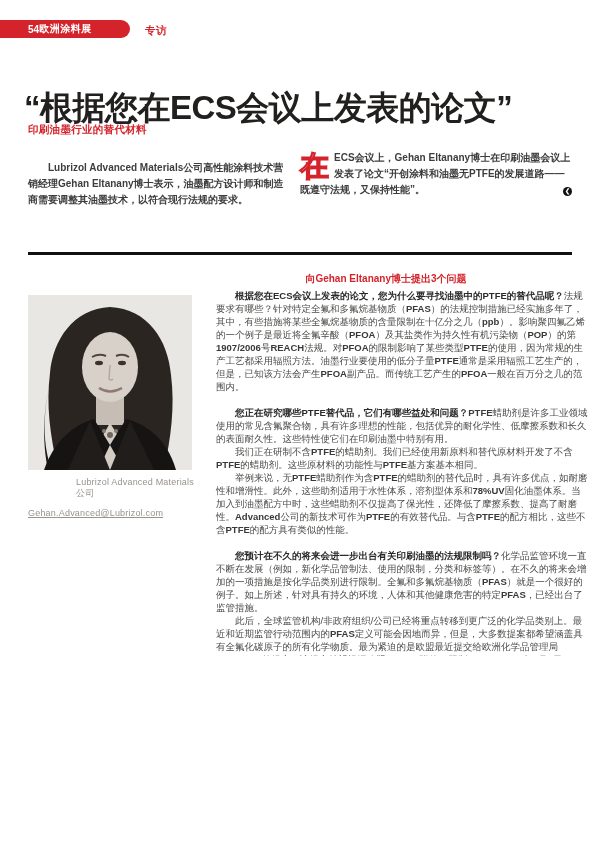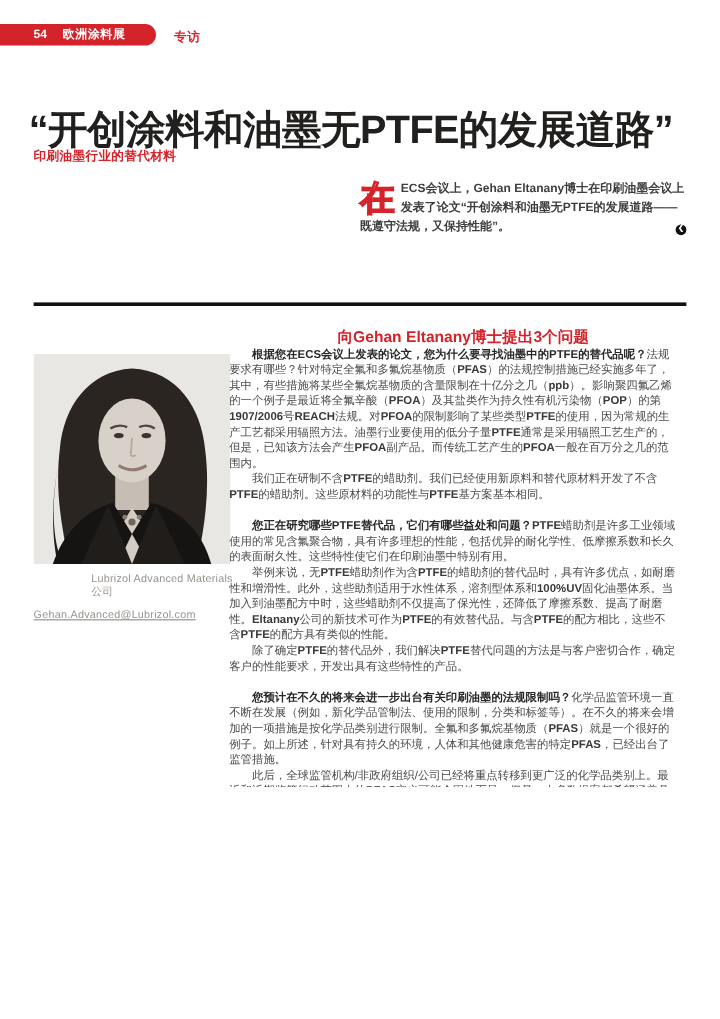--- a/index.html
+++ b/index.html
@@ -7,73 +7,74 @@
     position:relative;width:600px;height:656px;background:#ffffff;overflow:hidden;
     font-family:"Liberation Sans",sans-serif;color:#3c3c3b;
   }
   
   .kicker-tab{
     position:absolute;left:0;top:20px;height:18px;width:130px;
     background:var(--red);border-radius:0 9px 9px 0;
     display:flex;align-items:center;color:#fff;font-weight:bold;font-size:10px;
   }
   .kicker-tab .pagenum{margin-left:28px;}
-  .kicker-tab .section{margin-left:13px;letter-spacing:.5px;}
+  .kicker-tab .section{letter-spacing:.5px;}
   .tag{position:absolute;left:145px;top:24px;color:var(--red);font-weight:bold;font-size:10.5px;letter-spacing:.5px;}
   
   .title{
     position:absolute;left:24px;top:66px;width:556px;
     font-size:33px;font-weight:800;color:#21201e;letter-spacing:-.5px;line-height:40px;white-space:nowrap;
   }
   .kicker-line{position:absolute;left:28px;top:123px;font-size:10.5px;font-weight:bold;color:var(--red);letter-spacing:.3px;}
   
   .intro-left{position:absolute;left:28px;top:150px;width:258px;font-size:10px;font-weight:bold;line-height:16px;color:#3d3d3c;text-indent:2em;}
   .intro-right{position:absolute;left:300px;top:150px;width:272px;font-size:10px;font-weight:bold;line-height:16px;color:#3d3d3c;}
   .dropcap{
     float:left;font-size:29px;line-height:30px;font-weight:bold;margin:1px 5px 0 0;
     color:transparent;-webkit-text-stroke:1.2px var(--red);
   }
   .end-marker{
     position:absolute;right:0;bottom:2px;width:9px;height:9px;border-radius:50%;
     background:#111;color:#fff;font-size:6px;line-height:9px;text-align:center;font-weight:bold;
   }
   
   .rule{position:absolute;left:28px;top:252px;width:544px;height:3px;background:#111;}
-  .qa-heading{position:absolute;left:200px;top:272px;width:372px;text-align:center;font-size:13px;font-weight:bold;color:var(--red);}
+  .qa-heading{position:absolute;left:200px;top:272px;width:372px;text-align:center;font-size:10px;font-weight:bold;color:var(--red);}
   
   .portrait{position:absolute;left:28px;top:295px;width:164px;height:175px;}
   .caption{position:absolute;left:28px;top:477px;width:170px;}
   .caption .name{font-size:10.5px;font-weight:bold;color:var(--red);margin:0 0 3px 0;}
   .caption .company{font-size:9px;color:#97938e;margin:0 0 2px 0;letter-spacing:.2px;padding-left:48px;}
   .caption .email{font-size:9px;color:#97938e;text-decoration:underline;letter-spacing:.2px;}
   
-  .qa-body{position:absolute;left:191px;top:289px;width:372px;font-size:9.5px;line-height:13px;color:#4b4a48;}
+  .qa-body{position:absolute;left:216px;top:289px;width:372px;font-size:9.5px;line-height:13px;color:#4b4a48;}
   .qa-para{margin:0;text-indent:2em;position:relative;}
   .qa-para.gap{margin-top:13px;}
   .qa-para .q{font-weight:bold;color:#2a2928;}
   .qa-para b{color:#3a3938;}
   .qa-para .end-marker{bottom:1px;}
   
   .footer{position:absolute;left:28px;top:818px;font-size:7.5px;color:#aba8a3;letter-spacing:.7px;}
   :root{--red:#d5232b;}
 </style>
 </head>
 <body>
 
 <div class="page">
 
   <div class="kicker-tab">
     <span class="pagenum">54</span>
     <span class="section">欧洲涂料展</span>
   </div>
   <div class="tag">专访</div>
 
-  <h1 class="title">“开创涂料和油墨无PTFE的发展道路”</h1>
+  <h1 class="title">“根据您在ECS会议上发表的论文”</h1>
   <div class="kicker-line">印刷油墨行业的替代材料</div>
 
+  <p class="intro-left">Lubrizol Advanced Materials公司高性能涂料技术营销经理Gehan Eltanany博士表示，油墨配方设计师和制造商需要调整其油墨技术，以符合现行法规的要求。</p>
   <div class="intro-right">
     <span class="dropcap">在</span><span>ECS会议上，Gehan Eltanany博士在印刷油墨会议上发表了论文“开创涂料和油墨无PTFE的发展道路——既遵守法规，又保持性能”。</span>
     <span class="end-marker">❮</span>
   </div>
 
   <div class="rule"></div>
   <div class="qa-heading">向Gehan Eltanany博士提出3个问题</div>
 
   <div class="portrait">
     <svg width="164" height="175" viewBox="0 0 164 175" xmlns="http://www.w3.org/2000/svg">
@@ -112,22 +113,21 @@
       <path d="M112,58 C116,80 114,100 106,118 C114,104 118,82 114,60 Z" fill="#2b2522"></path>
     </svg>
   </div>
   <div class="caption">
     <p class="company">Lubrizol Advanced Materials公司</p>
     <a class="email">Gehan.Advanced@Lubrizol.com</a>
   </div>
 
   <div class="qa-body">
       <p class="qa-para"><span class="q">根据您在ECS会议上发表的论文，您为什么要寻找油墨中的PTFE的替代品呢？</span><span class="a latinize">法规要求有哪些？针对特定全氟和多氟烷基物质（<b>PFAS</b>）的法规控制措施已经实施多年了，其中，有些措施将某些全氟烷基物质的含量限制在十亿分之几（<b>ppb</b>）。影响聚四氟乙烯的一个例子是最近将全氟辛酸（<b>PFOA</b>）及其盐类作为持久性有机污染物（<b>POP</b>）的第<b>1907/2006</b>号<b>REACH</b>法规。对<b>PFOA</b>的限制影响了某些类型<b>PTFE</b>的使用，因为常规的生产工艺都采用辐照方法。油墨行业要使用的低分子量<b>PTFE</b>通常是采用辐照工艺生产的，但是，已知该方法会产生<b>PFOA</b>副产品。而传统工艺产生的<b>PFOA</b>一般在百万分之几的范围内。</span></p>
+      <p class="qa-para gap"><span class="q">您正在研究哪些PTFE替代品，它们有哪些益处和问题？</span><span class="a latinize"><b>PTFE</b>蜡助剂是许多工业领域使用的常见含氟聚合物，具有许多理想的性能，包括优异的耐化学性、低摩擦系数和长久的表面耐久性。这些特性使它们在印刷油墨中特别有用。</span></p>
       <p class="qa-para"><span class="q"></span><span class="a latinize">我们正在研制不含<b>PTFE</b>的蜡助剂。我们已经使用新原料和替代原材料开发了不含<b>PTFE</b>的蜡助剂。这些原材料的功能性与<b>PTFE</b>基方案基本相同。</span></p>
-      <p class="qa-para gap"><span class="q">您正在研究哪些PTFE替代品，它们有哪些益处和问题？</span><span class="a latinize"><b>PTFE</b>蜡助剂是许多工业领域使用的常见含氟聚合物，具有许多理想的性能，包括优异的耐化学性、低摩擦系数和长久的表面耐久性。这些特性使它们在印刷油墨中特别有用。</span></p>
-      <p class="qa-para"><span class="q"></span><span class="a latinize">举例来说，无<b>PTFE</b>蜡助剂作为含<b>PTFE</b>的蜡助剂的替代品时，具有许多优点，如耐磨性和增滑性。此外，这些助剂适用于水性体系，溶剂型体系和<b>100%UV</b>固化油墨体系。当加入到油墨配方中时，这些蜡助剂不仅提高了保光性，还降低了摩擦系数、提高了耐磨性。<b>Eltanany</b>公司的新技术可作为<b>PTFE</b>的有效替代品。与含<b>PTFE</b>的配方相比，这些不含<b>PTFE</b>的配方具有类似的性能。</span></p>
-      <p class="qa-para"><span class="q"></span><span class="a latinize">除了确定<b>PTFE</b>的替代品外，我们解决<b>PTFE</b>替代问题的方法是与客户密切合作，确定客户的性能要求，开发出具有这些特性的产品。</span></p>
+      <p class="qa-para"><span class="q"></span><span class="a latinize">举例来说，无<b>PTFE</b>蜡助剂作为含<b>PTFE</b>的蜡助剂的替代品时，具有许多优点，如耐磨性和增滑性。此外，这些助剂适用于水性体系，溶剂型体系和<b>78%UV</b>固化油墨体系。当加入到油墨配方中时，这些蜡助剂不仅提高了保光性，还降低了摩擦系数、提高了耐磨性。<b>Advanced</b>公司的新技术可作为<b>PTFE</b>的有效替代品。与含<b>PTFE</b>的配方相比，这些不含<b>PTFE</b>的配方具有类似的性能。</span></p>
       <p class="qa-para gap"><span class="q">您预计在不久的将来会进一步出台有关印刷油墨的法规限制吗？</span><span class="a latinize">化学品监管环境一直不断在发展（例如，新化学品管制法、使用的限制，分类和标签等）。在不久的将来会增加的一项措施是按化学品类别进行限制。全氟和多氟烷基物质（<b>PFAS</b>）就是一个很好的例子。如上所述，针对具有持久的环境，人体和其他健康危害的特定<b>PFAS</b>，已经出台了监管措施。</span></p>
       <p class="qa-para"><span class="q"></span><span class="a latinize">此后，全球监管机构/非政府组织/公司已经将重点转移到更广泛的化学品类别上。最近和近期监管行动范围内的<b>PFAS</b>定义可能会因地而异，但是，大多数提案都希望涵盖具有全氟化碳原子的所有化学物质。最为紧迫的是欧盟最近提交给欧洲化学品管理局（<b>ECHA</b>）的提案，该提案希望根据欧盟<b>REACH</b>附件<b>17</b>限制<b>PFAS</b>。<b>2023</b>年<b>2</b>月<b>7</b>日，<b>ECHA</b>已公布了详细提案。</span><span class="end-marker">❮</span></p>
     </div>
 
   <div class="footer">EUROPEAN COATINGS JOURNAL 04 - 2023</div>
 </div>
 
 </body></html>

